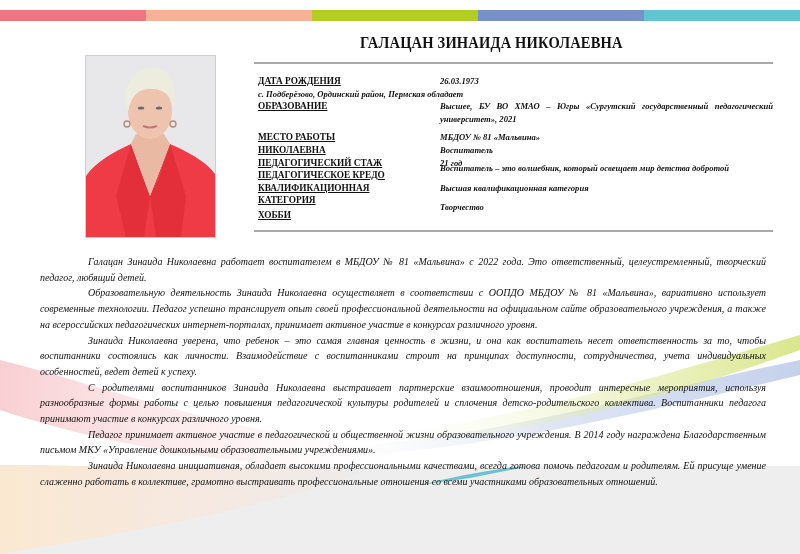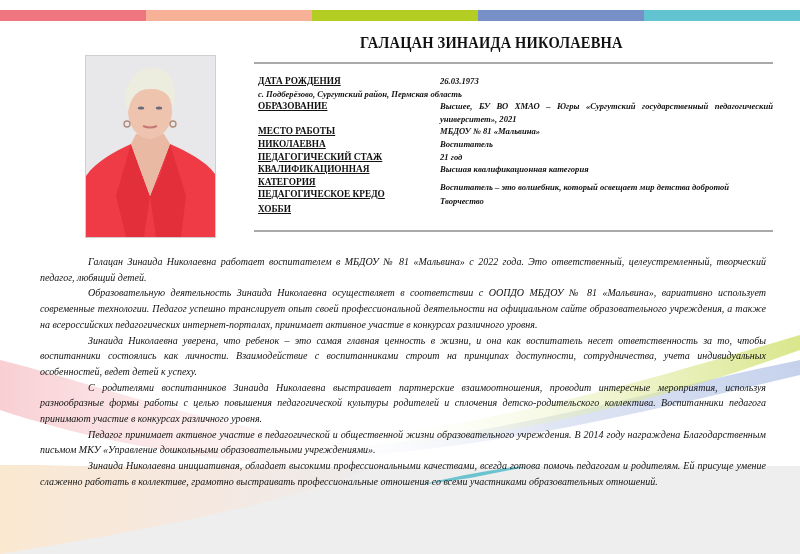--- a/index.html
+++ b/index.html
@@ -102,45 +102,45 @@
   </svg>
 </div>
 
 <div class="rule" style="top:62px"></div>
 <div class="info">
   <div class="row">
     <div class="lbl">ДАТА РОЖДЕНИЯ</div>
     <div class="val">26.03.1973</div>
   </div>
   <div class="row">
-    <div class="val">с. Подберёзово, Сургутский район, Пермская область</div>
+    <div class="val">с. Подберёзово, Ординский район, Пермская обладает</div>
   </div>
-  <div class="row" style="margin-bottom:0">
+  <div class="row" style="margin-bottom:6px">
     <div class="lbl">ОБРАЗОВАНИЕ</div>
     <div class="val">Высшее, БУ ВО ХМАО – Югры «Сургутский государственный педагогический университет», 2021</div>
   </div>
   <div class="row">
     <div class="lbl">МЕСТО РАБОТЫ</div>
     <div class="val">МБДОУ № 81 «Мальвина»</div>
   </div>
   <div class="row">
     <div class="lbl">НИКОЛАЕВНА</div>
     <div class="val">Воспитатель</div>
   </div>
   <div class="row">
     <div class="lbl">ПЕДАГОГИЧЕСКИЙ СТАЖ</div>
     <div class="val">21 год</div>
   </div>
   <div class="row">
+    <div class="lbl">ПЕДАГОГИЧЕСКОЕ КРЕДО</div>
+    <div class="val" style="margin-top:-7px">Воспитатель – это волшебник, который освещает мир детства добротой</div>
+  </div>
+  <div class="row">
     <div class="lbl" style="width:130px;margin-right:52px">КВАЛИФИКАЦИОННАЯ КАТЕГОРИЯ</div>
     <div class="val">Высшая квалификационная категория</div>
-  </div>
-  <div class="row">
-    <div class="lbl">ПЕДАГОГИЧЕСКОЕ КРЕДО</div>
-    <div class="val" style="margin-top:-7px">Воспитатель – это волшебник, который освещает мир детства добротой</div>
   </div>
   <div class="row" style="margin-top:2px">
     <div class="lbl">ХОББИ</div>
     <div class="val" style="margin-top:-8px">Творчество</div>
   </div>
 </div>
 <div class="rule" style="top:230px"></div>
 
 <div class="text">
   <p>Галацан Зинаида Николаевна работает воспитателем в МБДОУ № 81 «Мальвина» с 2022 года.  Это ответственный, целеустремленный, творческий педагог, любящий детей.</p>

